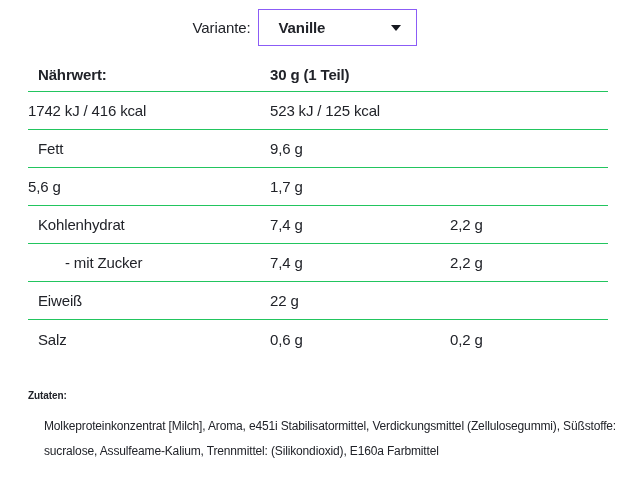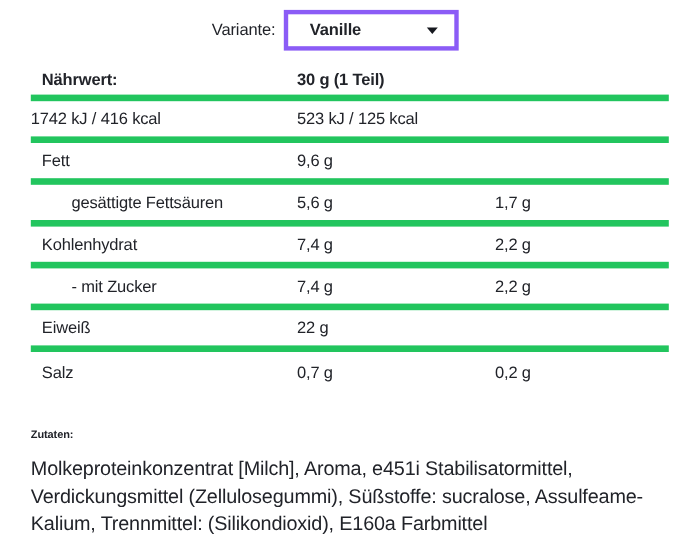--- a/index.html
+++ b/index.html
@@ -20,21 +20,21 @@
   }
   .variant-label {
     font-size: 15px;
     margin-right: 7px;
     letter-spacing: -0.1px;
   }
   .dropdown {
     position: relative;
     width: 159px;
     height: 37px;
-    border: 4px solid #8b5cf6;
+    border: 1px solid #8b5cf6;
     background: #ffffff;
     display: flex;
     align-items: center;
     padding-left: 20px;
     cursor: pointer;
   }
   .dropdown .value {
     font-size: 15px;
     font-weight: bold;
     letter-spacing: -0.1px;
@@ -52,42 +52,42 @@
   
   .ntable {
     width: 580px;
     margin: 12px 0 0 28px;
   }
   .row {
     display: grid;
     grid-template-columns: 242px 180px 158px;
     align-items: center;
     height: 38px;
-    border-bottom: 6px solid #22c55e;
+    border-bottom: 1px solid #22c55e;
     font-size: 15px;
     letter-spacing: -0.15px;
   }
   .row.header {
     height: 34px;
     font-weight: bold;
   }
   .row:last-child { border-bottom: none; }
   .cell.label { padding-left: 10px; }
   .cell.label.indent { padding-left: 37px; }
   
   .zutaten-heading {
     margin: 32px 0 0 28px;
     font-size: 10px;
     font-weight: bold;
     letter-spacing: -0.1px;
   }
   .zutaten-text {
-    margin: 13px 28px 0 28px;
+    margin: 13px 28px 0 44px;
     width: 585px;
-    font-size: 18px;
+    font-size: 12px;
     line-height: 25px;
     letter-spacing: -0.15px;
   }
 </style>
 </head>
 <body>
 
 <div class="topbar">
   <span class="variant-label">Variante:</span>
   <div class="dropdown">
@@ -104,40 +104,39 @@
   <div>
       <div class="row">
         <div class="cell">1742 kJ / 416 kcal</div>
         <div class="cell">523 kJ / 125 kcal</div>
       </div>
       <div class="row">
         <div class="cell label">Fett</div>
         <div class="cell">9,6 g</div>
       </div>
       <div class="row">
-        <div class="cell label indent">gesättigte Fettsäuren</div>
         <div class="cell">5,6 g</div>
         <div class="cell">1,7 g</div>
       </div>
       <div class="row">
         <div class="cell label">Kohlenhydrat</div>
         <div class="cell">7,4 g</div>
         <div class="cell">2,2 g</div>
       </div>
       <div class="row">
         <div class="cell label indent">- mit Zucker</div>
         <div class="cell">7,4 g</div>
         <div class="cell">2,2 g</div>
       </div>
       <div class="row">
         <div class="cell label">Eiweiß</div>
         <div class="cell">22 g</div>
       </div>
       <div class="row">
         <div class="cell label">Salz</div>
-        <div class="cell">0,7 g</div>
+        <div class="cell">0,6 g</div>
         <div class="cell">0,2 g</div>
       </div>
     </div>
 </div>
 
 <div class="zutaten-heading">Zutaten:</div>
 <p class="zutaten-text">Molkeproteinkonzentrat [Milch], Aroma, e451i Stabilisatormittel, Verdickungsmittel (Zellulosegummi), Süßstoffe: sucralose, Assulfeame-Kalium, Trennmittel: (Silikondioxid), E160a Farbmittel</p>
 
 </body></html>

